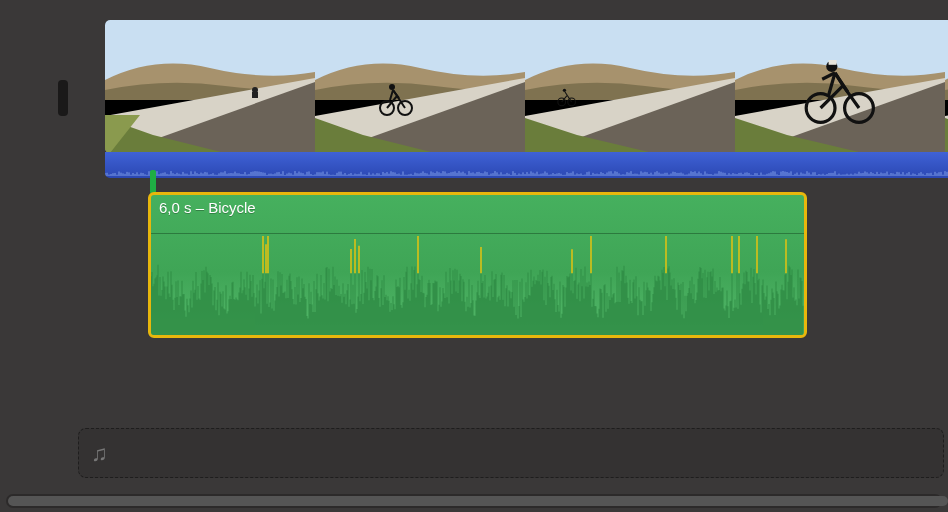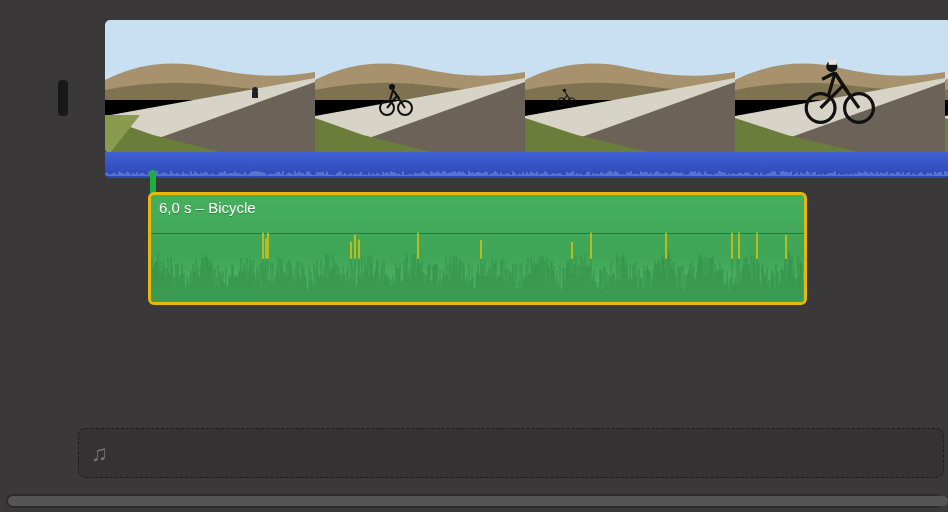--- a/index.html
+++ b/index.html
@@ -17,21 +17,21 @@
 .thumb-cell{flex:0 0 210px;height:133px;position:relative;overflow:hidden}
 .thumb-cell svg{width:100%;height:100%;display:block}
 
 .video-audio{position:absolute;left:105px;top:152px;right:0;height:26px;background:linear-gradient(#3f62d6,#2b47b2);border-radius:0 0 0 5px;overflow:hidden}
 .video-audio .vaw{position:absolute;left:0;right:0;bottom:2px;height:12px}
 
 
 .playhead{position:absolute;left:150px;top:170px;width:6px;height:24px;background:#1fae44;border-radius:2px}
 
 
-.audio-clip{position:absolute;left:148px;top:192px;width:659px;height:113px;border:3px solid #e8b70c;border-radius:6px;background:linear-gradient(#46b05e,#3fa556 55%,#54b86a);box-sizing:border-box;overflow:hidden}
+.audio-clip{position:absolute;left:148px;top:192px;width:659px;height:146px;border:3px solid #e8b70c;border-radius:6px;background:linear-gradient(#46b05e,#3fa556 55%,#54b86a);box-sizing:border-box;overflow:hidden}
 .audio-head{position:absolute;left:0;right:0;top:0;height:28px}
 .audio-label{position:absolute;left:8px;top:4px;color:#fff;font-size:15px;font-weight:500;text-shadow:0 1px 0 rgba(0,0,0,.25)}
 .level-line{position:absolute;left:0;right:0;top:38px;height:1px;background:#2c7a3e}
 .wave-area{position:absolute;left:0;right:0;top:30px;bottom:0}
 .wave-area svg{width:100%;height:100%;display:block}
 
 
 .music-well{position:absolute;left:78px;right:4px;top:428px;height:48px;border:1px dashed #1e1d1d;border-radius:8px;background:#343232}
 .music-icon{position:absolute;left:12px;top:12px;color:#777;font-size:22px}
 </style>

